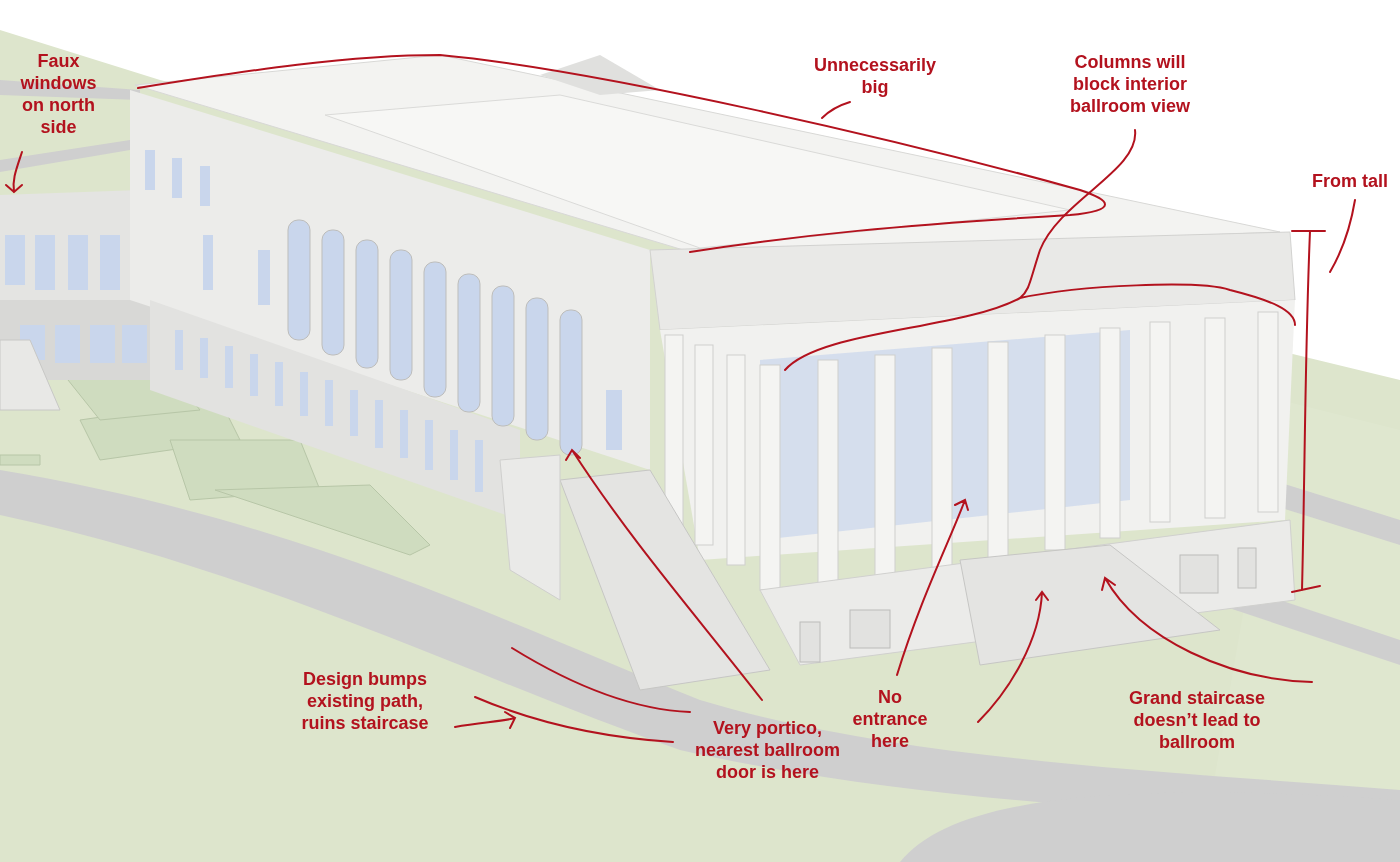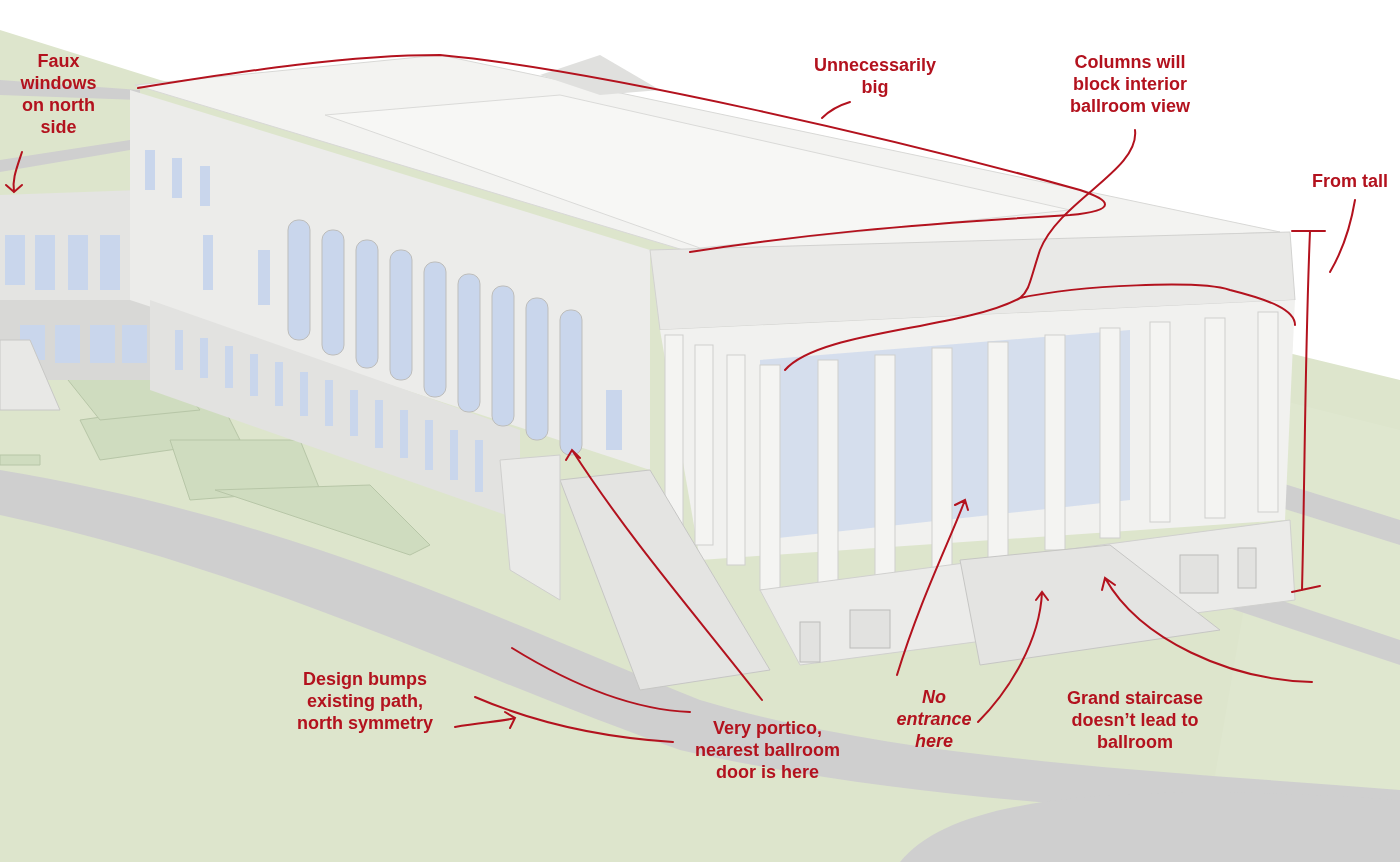--- a/index.html
+++ b/index.html
@@ -142,22 +142,22 @@
 on north
 side</div>
 <div class="label" style="left:795px;top:54px;width:160px;">Unnecessarily
 big</div>
 <div class="label" style="left:1050px;top:51px;width:160px;">Columns will
 block interior
 ballroom view</div>
 <div class="label" style="left:1300px;top:170px;width:100px;">From tall</div>
 <div class="label" style="left:280px;top:668px;width:170px;">Design bumps
 existing path,
-north symmetry</div>
+ruins staircase</div>
 <div class="label" style="left:675px;top:717px;width:185px;">Very portico,
 nearest ballroom
 door is here</div>
-<div class="label" style="left:889px;top:686px;width:90px;font-style:italic;">No
+<div class="label" style="left:845px;top:686px;width:90px;">No
 entrance
 here</div>
-<div class="label" style="left:1050px;top:687px;width:170px;">Grand staircase
+<div class="label" style="left:1112px;top:687px;width:170px;">Grand staircase
 doesn’t lead to
 ballroom</div>
 
 </body></html>

